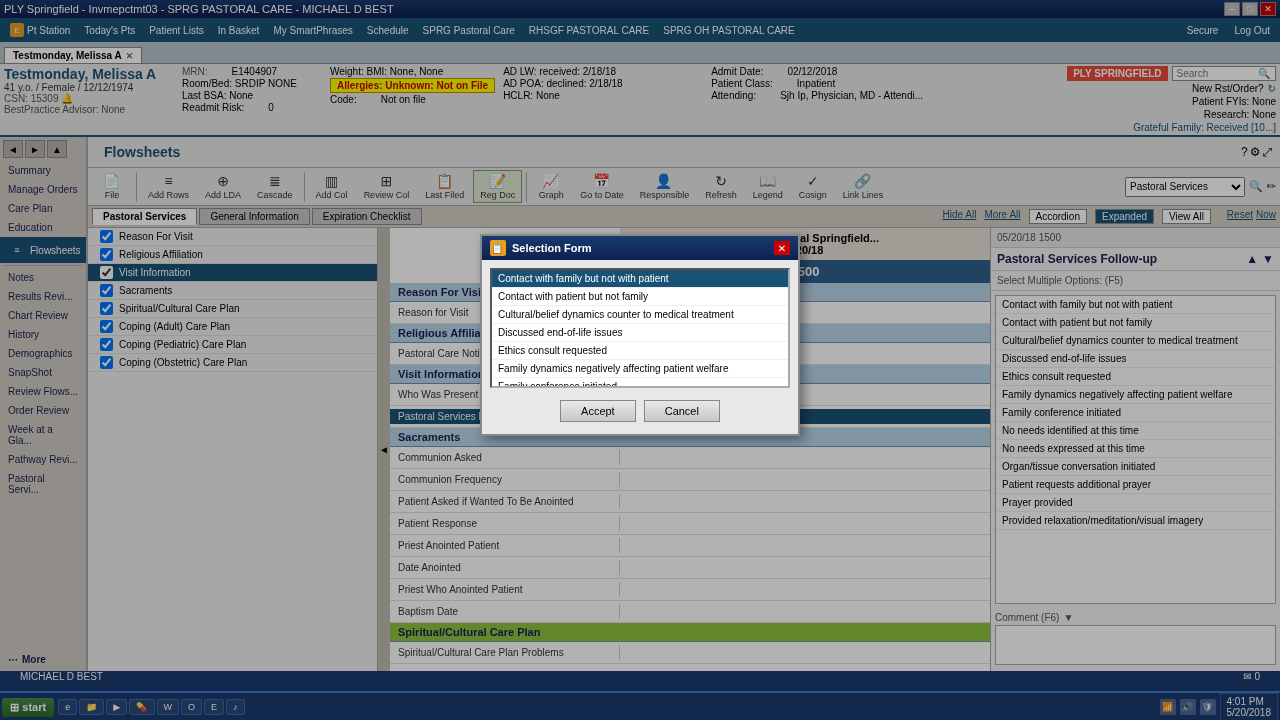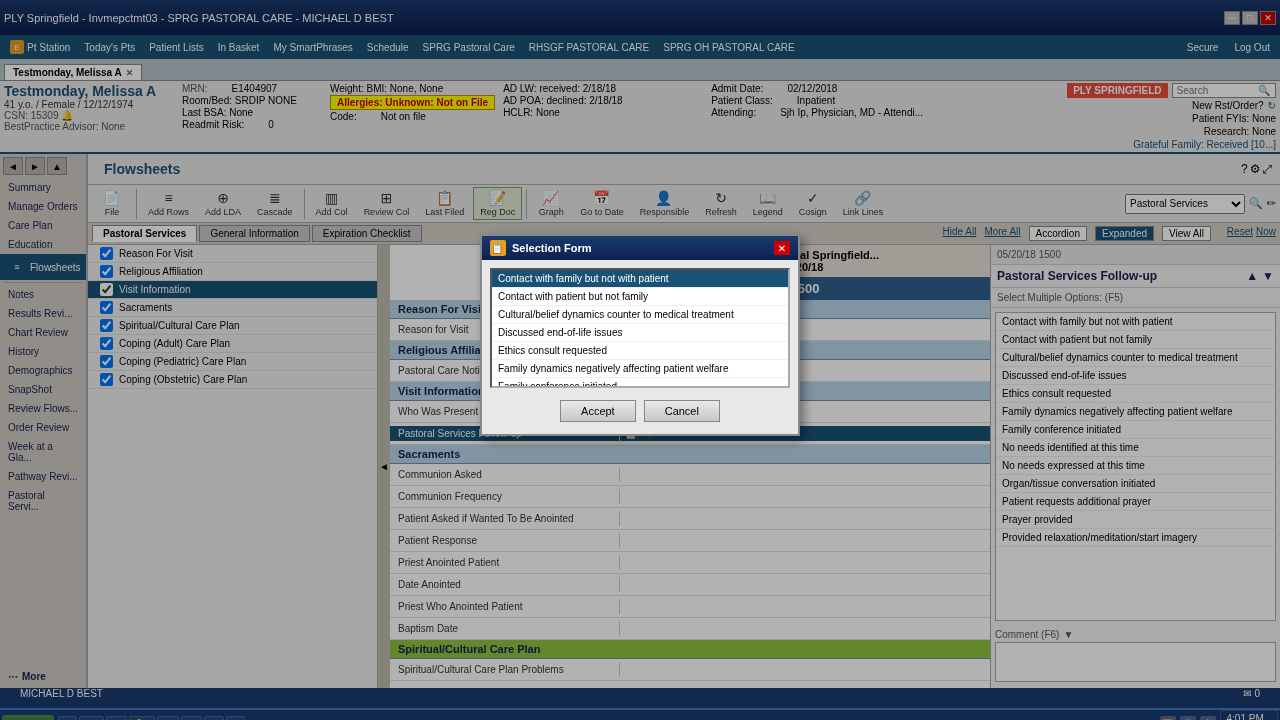--- a/index.html
+++ b/index.html
@@ -1,19 +1,19 @@
 <!DOCTYPE html>
 <html><head>
   <meta charset="utf-8">
   <style>
     * { margin: 0; padding: 0; box-sizing: border-box; }
     body { font-family: Arial, sans-serif; font-size: 11px; background: #d4d0c8; width: 1280px; height: 720px; overflow: hidden; }
 
     
-    #title-bar { background: linear-gradient(to bottom, #1a3a6e, #0d2050); color: white; height: 35px; display: flex; align-items: center; justify-content: space-between; padding: 0 4px; font-size: 11px; }
+    #title-bar { background: linear-gradient(to bottom, #1a3a6e, #0d2050); color: white; height: 18px; display: flex; align-items: center; justify-content: space-between; padding: 0 4px; font-size: 11px; }
     #title-bar .win-controls { display: flex; gap: 2px; }
     #title-bar .win-btn { width: 16px; height: 14px; background: #c0c0c0; border: 1px solid #888; font-size: 9px; display: flex; align-items: center; justify-content: center; cursor: pointer; }
     #title-bar .win-btn.close { background: #cc0000; color: white; }
 
     
     #menu-bar { background: #1a5276; height: 24px; display: flex; align-items: center; padding: 0 4px; gap: 2px; }
     .menu-item { color: white; font-size: 10px; padding: 2px 6px; cursor: pointer; display: flex; align-items: center; gap: 3px; }
     .menu-icon { width: 14px; height: 14px; background: #e8a020; border-radius: 2px; display: inline-flex; align-items: center; justify-content: center; font-size: 8px; color: white; }
 
     
@@ -561,21 +561,21 @@
           <div class="right-list-item">Cultural/belief dynamics counter to medical treatment</div>
           <div class="right-list-item">Discussed end-of-life issues</div>
           <div class="right-list-item">Ethics consult requested</div>
           <div class="right-list-item">Family dynamics negatively affecting patient welfare</div>
           <div class="right-list-item">Family conference initiated</div>
           <div class="right-list-item">No needs identified at this time</div>
           <div class="right-list-item">No needs expressed at this time</div>
           <div class="right-list-item">Organ/tissue conversation initiated</div>
           <div class="right-list-item">Patient requests additional prayer</div>
           <div class="right-list-item">Prayer provided</div>
-          <div class="right-list-item">Provided relaxation/meditation/start imagery</div>
+          <div class="right-list-item">Provided relaxation/meditation/visual imagery</div>
         </div>
         <div id="right-panel-comment">
           <div style="font-size:10px; color:#555; margin-bottom:2px; display:flex; align-items:center; gap:4px;">
             <span>Comment (F6)</span>
             <span style="cursor:pointer;">▼</span>
           </div>
           <textarea style="width: 100%; height: 40px; font-size: 10px; border: 1px solid rgb(170, 170, 170); resize: none; padding: 2px;"></textarea>
         </div>
       </div>
     </div>

